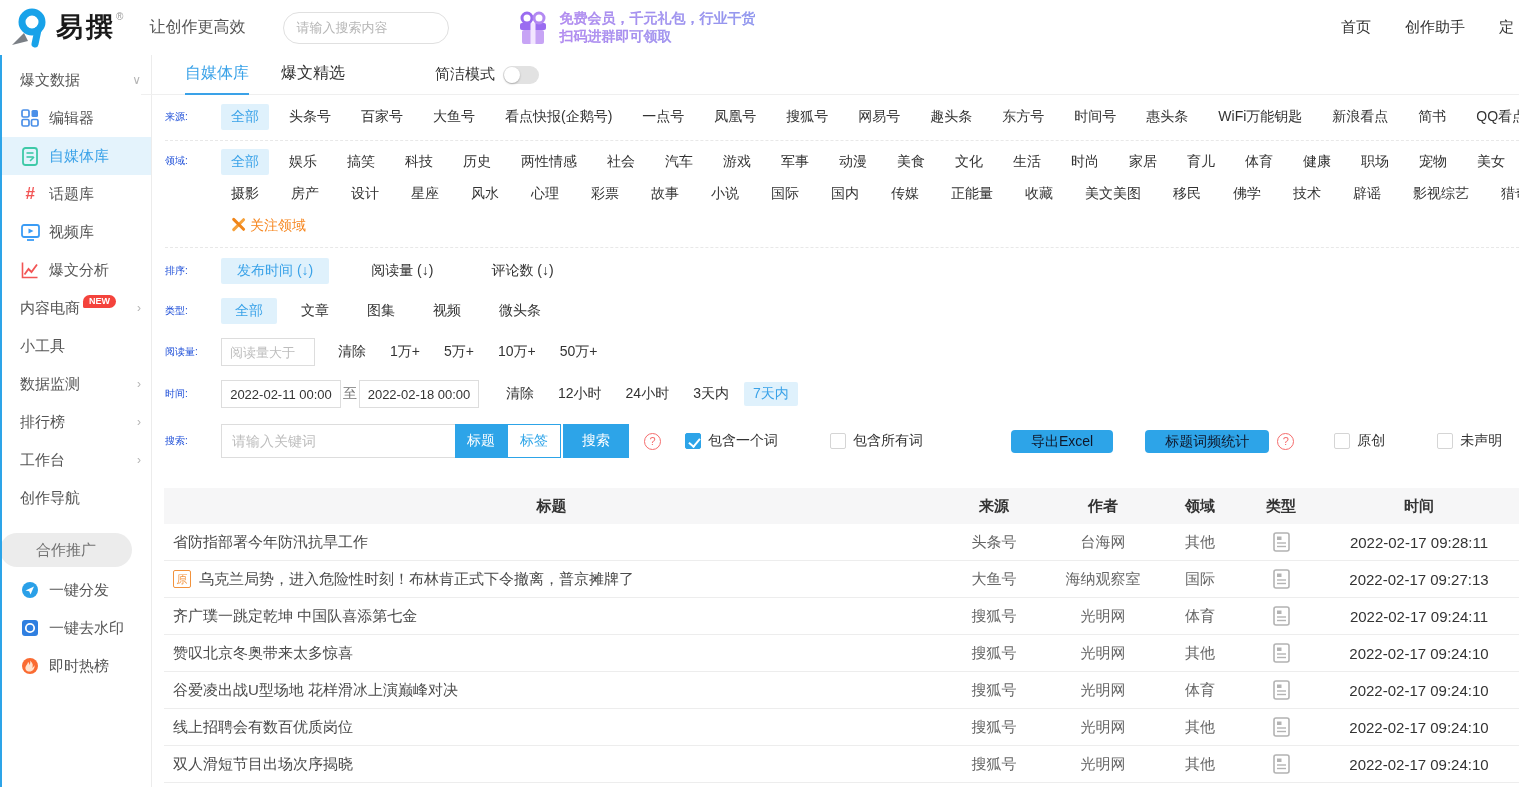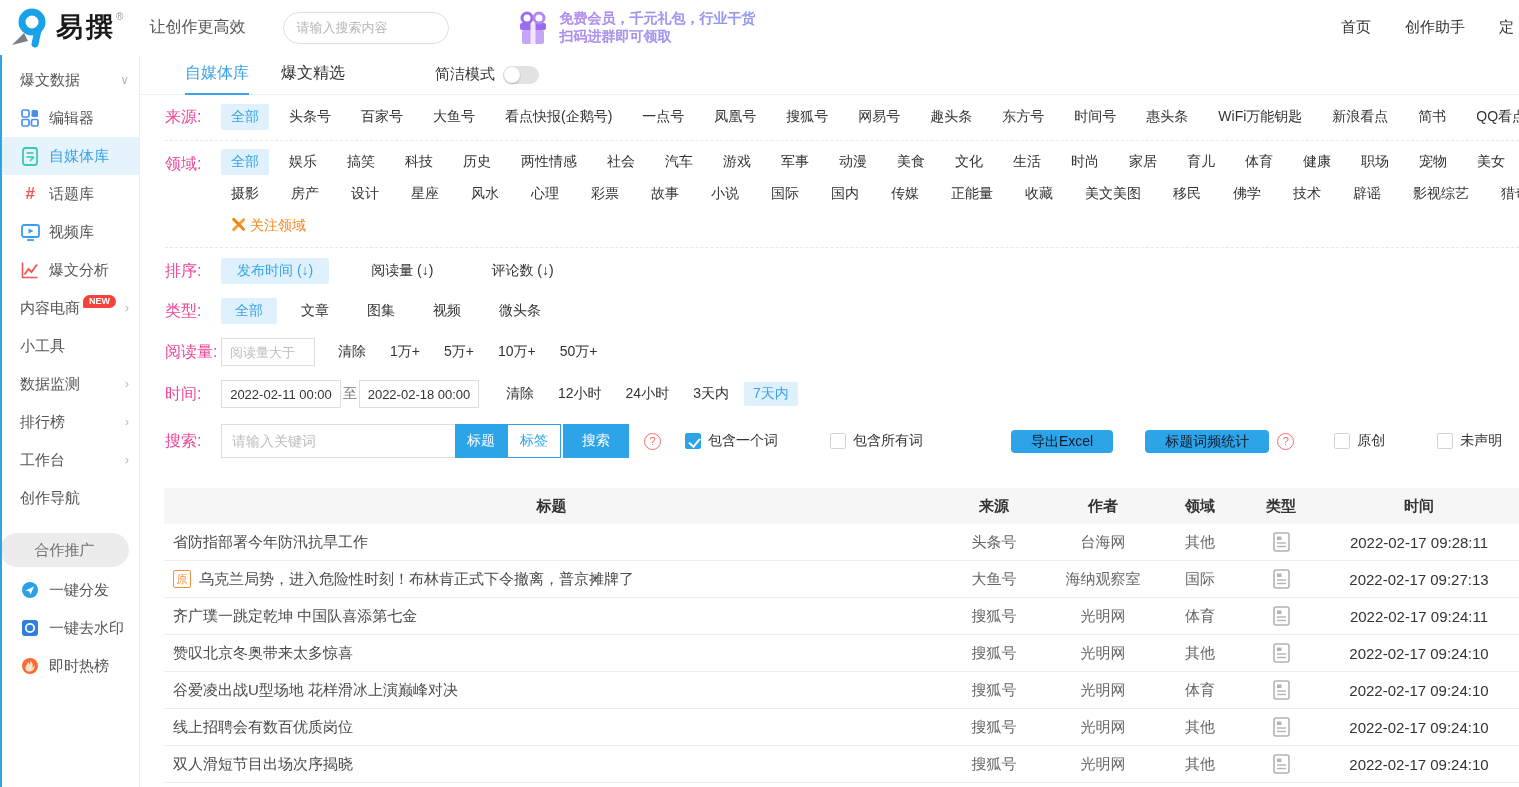--- a/index.html
+++ b/index.html
@@ -18,42 +18,42 @@
   .promo { display:flex; align-items:center; margin-left:66px; cursor:pointer; }
   .promo-text { margin-left:8px; font-weight:800; font-size:14px; line-height:1.25;
     background:linear-gradient(90deg,#8a4fe8,#5a64e6); -webkit-background-clip:text; background-clip:text;
     color:#7b4ce0; -webkit-text-fill-color:transparent; text-shadow:0 0 1px rgba(255,255,255,.4); }
   .top-nav { position:absolute; right:0; top:0; height:55px; width:178px; display:flex; align-items:center; gap:34px; overflow:hidden; font-size:15px; color:#333; }
   .top-nav span { cursor:pointer; white-space:nowrap; }
 
   .left-edge { position:absolute; left:0; top:55px; bottom:0; width:2px; background:#2da4e8; z-index:6; }
 
   
-  .sidebar { position:absolute; left:0; top:55px; bottom:0; width:140px; border-right:1px solid #ececec; padding-top:6px; background:#fff; }
+  .sidebar { position:absolute; left:0; top:55px; bottom:0; width:152px; border-right:1px solid #ececec; padding-top:6px; background:#fff; }
   .sb-row { height:38px; display:flex; align-items:center; padding-left:20px; padding-right:10px; font-size:15px; color:#555; cursor:pointer; position:relative; }
   .sb-row .sb-icon { width:20px; height:20px; margin-right:9px; display:flex; align-items:center; justify-content:center; flex:none; }
   .sb-row.active { background:#e4f3fc; color:#3aa2e8; }
   .sb-chevron { margin-left:auto; color:#b5b5b5; font-size:12px; }
   .badge-new { background:#f4433c; color:#fff; font-size:9px; font-weight:700; padding:1.5px 6px; border-radius:8px 8px 8px 2px; margin-left:3px; transform:translateY(-7px); display:inline-block; }
   .sb-section { margin-top:14px; margin-bottom:2px; }
   .sb-section .pill { width:132px; height:34px; background:#ececec; border-radius:17px; display:flex; align-items:center; justify-content:center; color:#737373; font-size:15px; }
   .hash-glyph { color:#f25555; font-weight:700; font-size:17px; font-style:italic; }
 
   
   .main { position:absolute; left:141px; top:55px; right:0; bottom:0; overflow:hidden; }
   .tabs { height:40px; display:flex; align-items:center; padding-left:44px; border-bottom:1px solid #efefef; }
   .tab { font-size:16px; color:#333; margin-right:32px; height:40px; display:flex; align-items:center; cursor:pointer; border-bottom:2px solid transparent; }
   .tab.active { color:#3aa2e8; border-bottom-color:#3aa2e8; }
   .mode-wrap { margin-left:58px; display:flex; align-items:center; gap:8px; font-size:15px; color:#333; }
   .toggle { width:36px; height:18px; border-radius:9px; background:#e2e2e2; position:relative; cursor:pointer; }
   .toggle .knob { position:absolute; left:1px; top:1px; width:16px; height:16px; border-radius:50%; background:#fff; box-shadow:0 1px 2px rgba(0,0,0,.25); }
 
   .filters { padding-left:24px; }
   .f-row { display:flex; align-items:center; }
-  .f-label { width:56px; color:#ec4899; font-size:16px; flex:none; }
+  .f-label { width:56px; color:#1d4ed8; font-size:10px; flex:none; }
   .chips { display:flex; align-items:center; flex-wrap:nowrap; }
   .chip { font-size:14px; color:#333; padding:4px 10px; border-radius:2px; cursor:pointer; white-space:nowrap; }
   .chip.active { background:#dff1fc; color:#3aa2e8; }
   .row-source { padding:9px 0 10px; border-bottom:1px dashed #e8e8e8; }
   .domain-sec { padding:8px 0 12px; border-bottom:1px dashed #e8e8e8; }
   .domain-sec .f-label { padding-top:5px; align-self:flex-start; }
   .domain-rows { display:flex; flex-direction:column; gap:6px; overflow:hidden; }
   .follow-link { display:flex; gap:4px; color:#f6861f; font-size:14px; margin-top:10px; margin-left:10px; cursor:pointer; }
   .row-sort { padding:10px 0 6px; }
   .row-sort .chip { padding:4px 16px; margin-right:26px; }

